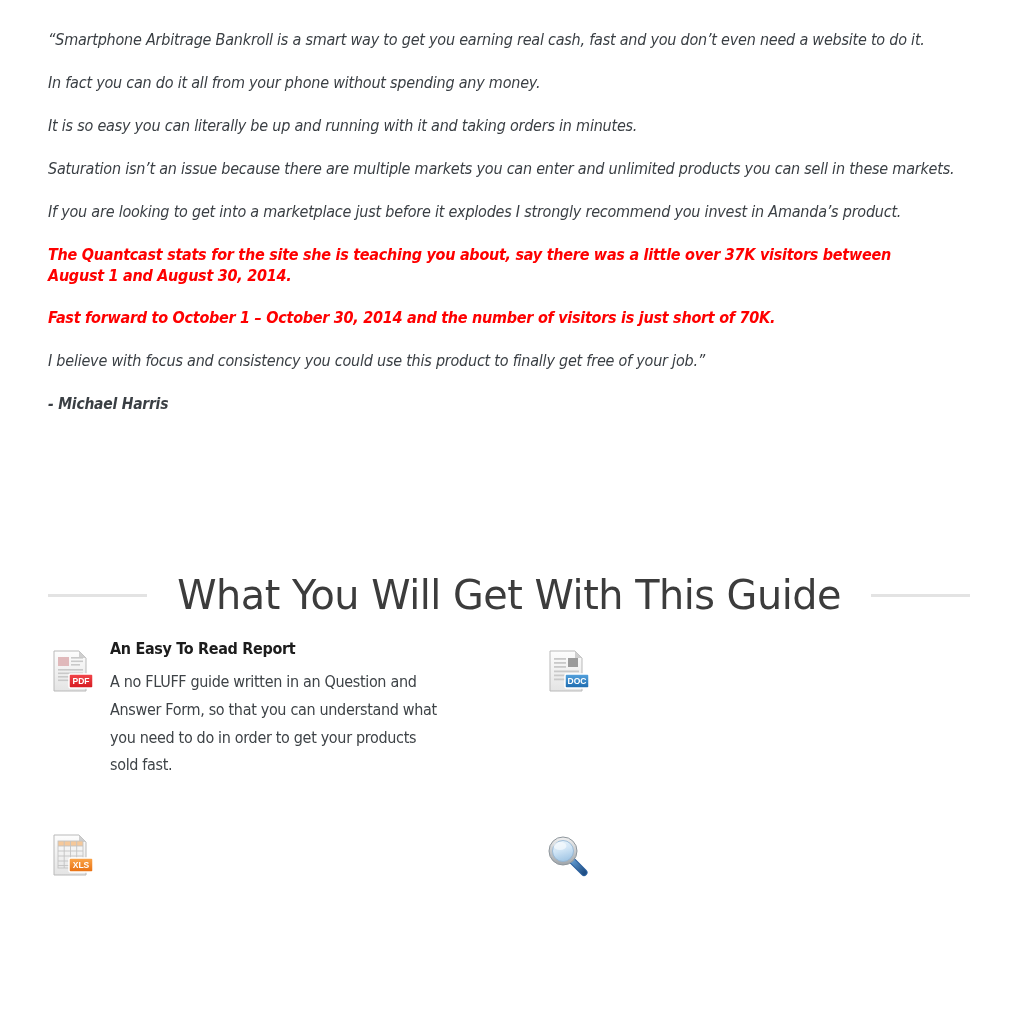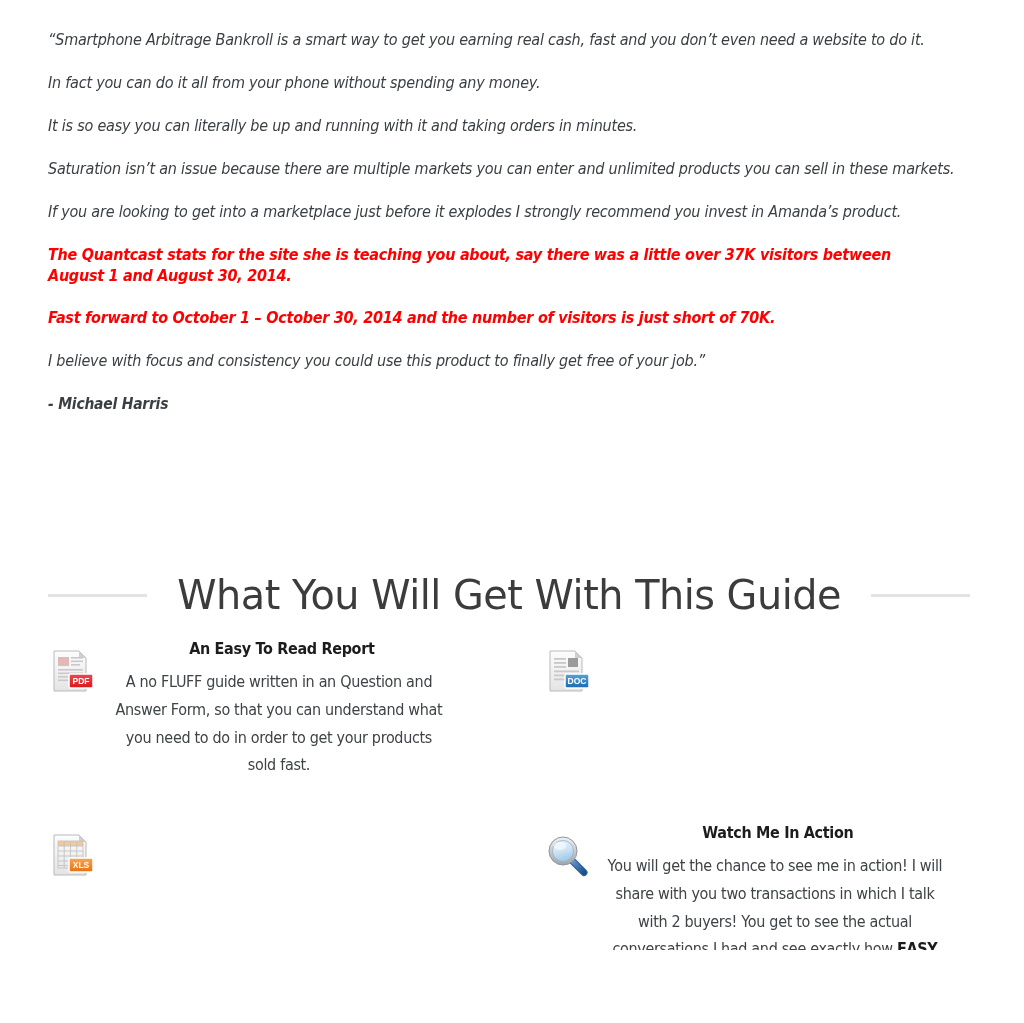--- a/index.html
+++ b/index.html
@@ -107,21 +107,21 @@
     width: 420px;
   }
 
   .feature .icon-wrap {
     flex: 0 0 48px;
     width: 48px;
     height: 48px;
     margin-top: 7px;
   }
 
-  .feature .f-body { flex: 1 1 auto; padding-top: 0; text-align: center; }
+  .feature .f-body { flex: 1 1 auto; padding-top: 0; }
 
   .f-title {
     font-family: "DejaVu Sans", sans-serif;
     font-size: 15px;
     font-weight: bold;
     color: #1c1c1c;
     letter-spacing: -0.35px;
     line-height: 1.2;
     margin-bottom: 11px;
     transform: scaleX(0.96);
@@ -277,20 +277,16 @@
                 <stop offset="100%" stop-color="#1f4f86"></stop>
             </linearGradient>
           </defs>
           <line x1="26" y1="27.5" x2="40" y2="41.5" stroke="#2a5f9e" stroke-width="7" stroke-linecap="round"></line>
           <line x1="26" y1="27.5" x2="40" y2="41.5" stroke="url(#mgHandle)" stroke-width="5" stroke-linecap="round"></line>
           <circle cx="19" cy="20" r="14" fill="url(#mgRim)" stroke="#8e969c" stroke-width="1"></circle>
           <circle cx="19" cy="20" r="10.5" fill="url(#mgLens)" stroke="#8fb4d4" stroke-width="0.8"></circle>
           <ellipse cx="16" cy="15" rx="6.5" ry="4" fill="#ffffff" opacity="0.55"></ellipse>
         </svg>
       </div>
-      <div class="f-body">
-        <div class="f-title">Watch Me In Action</div>
-        <div class="f-text">You will get the chance to see me in action! I will share with you two transactions in which I talk with 2 buyers! You get to see the actual conversations I had and see exactly how <b>EASY</b> it really is!</div>
-      </div>
     </div>
 
   </div>
 </div>
 
 </body></html>

